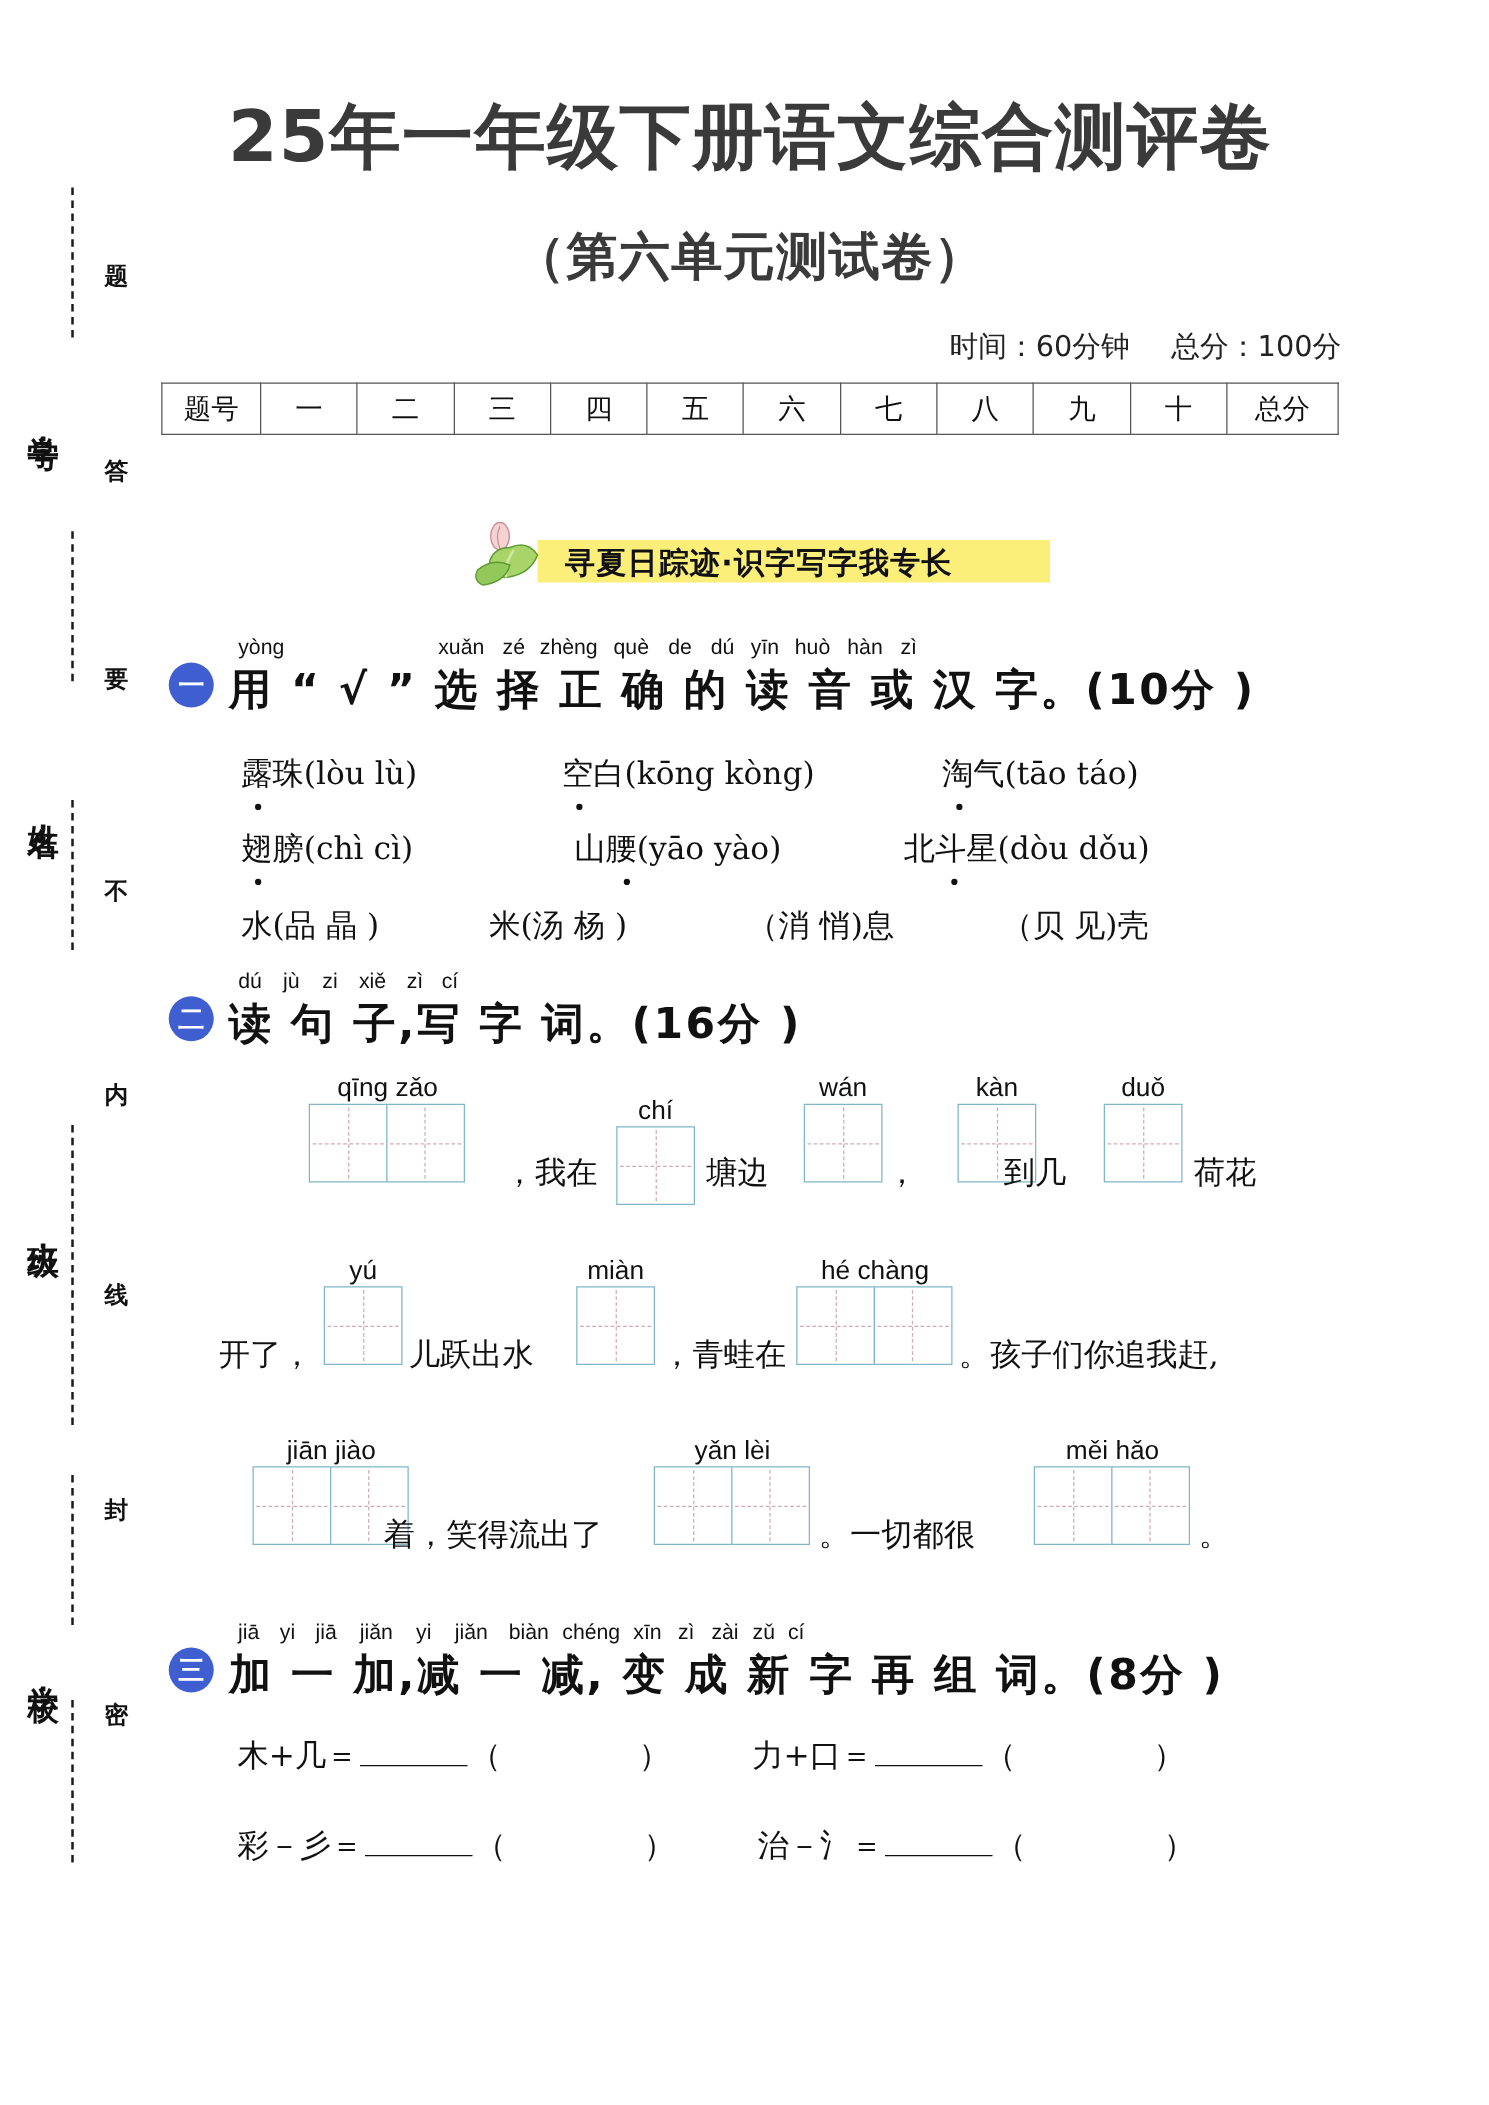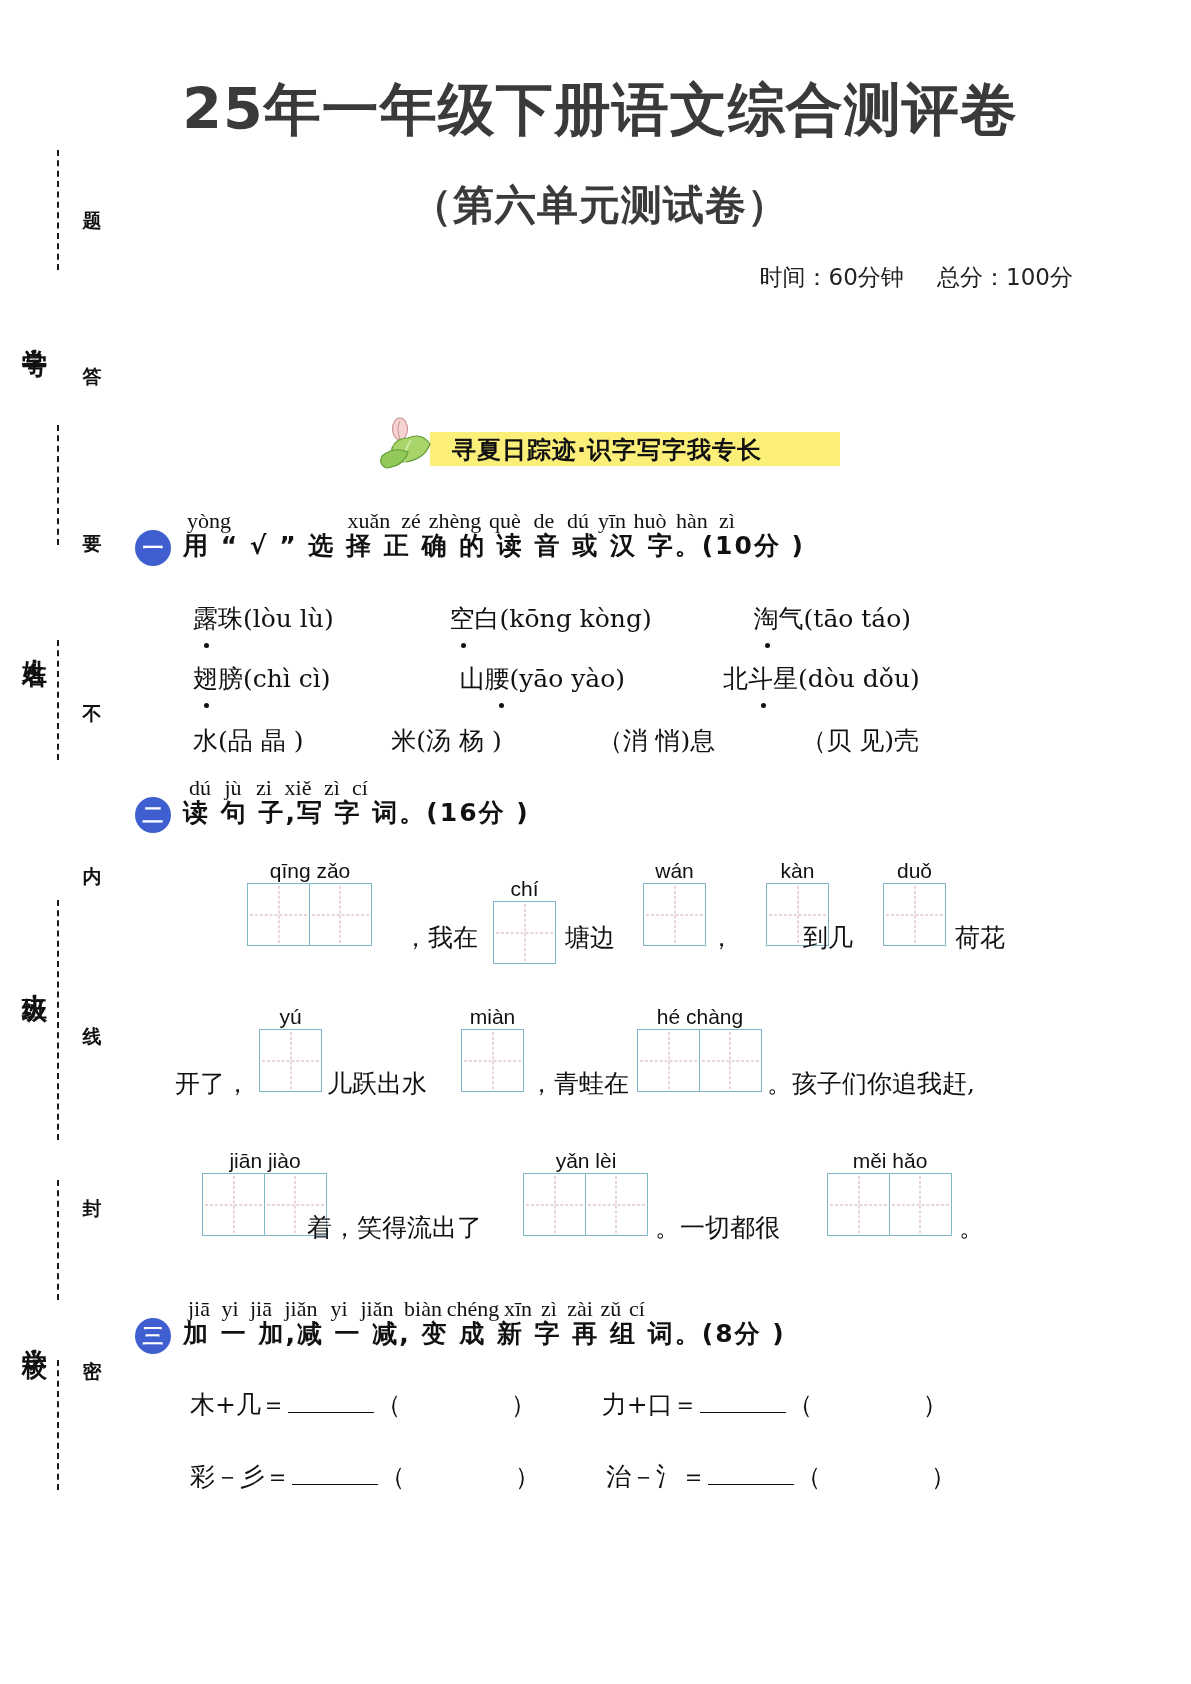--- a/index.html
+++ b/index.html
@@ -103,31 +103,31 @@
     position:absolute;left:0;top:0;
     width:36px;height:36px;border-radius:50%;
     background:#3f5ed0;
     color:#fff;
     font-family:"DejaVu Sans",sans-serif;
     font-weight:bold;font-size:21px;
     display:flex;align-items:center;justify-content:center;
   }
   .qhead{position:absolute;left:48px;top:-22px;}
   .qpy{
-    font-family:Liberation Serif, serif;
-    font-size:22px;color:#111;
+    font-family:Liberation Sans, sans-serif;
+    font-size:17px;color:#111;
     letter-spacing:0px;
     white-space:nowrap;
     height:20px;
   }
   .qpy i{font-style:normal;display:inline-block;text-align:center;}
   .qtitle{
     font-family:"DejaVu Sans",sans-serif;
     font-weight:bold;
-    font-size:25px;
+    font-size:34px;
     letter-spacing:2px;
     white-space:nowrap;
     margin-top:1px;
   }
 
   .row{
     position:absolute;
     font-family:"DejaVu Serif",serif;
     font-size:25px;
     white-space:nowrap;
@@ -211,20 +211,34 @@
 
 <div class="title">25年一年级下册语文综合测评卷</div>
 <div class="subtitle">（第六单元测试卷）</div>
 <div class="meta">
   <span>时间：60分钟</span>
   <span>总分：100分</span>
 </div>
 
 <table class="score">
   <tbody>
+      <tr>
+    <td class="lbl">题号</td>
+    <td>一</td>
+    <td>二</td>
+    <td>三</td>
+    <td>四</td>
+    <td>五</td>
+    <td>六</td>
+    <td>七</td>
+    <td>八</td>
+    <td>九</td>
+    <td>十</td>
+    <td class="tot">总分</td>
+  </tr>
 </tbody>
   </table>
 
 <div class="banner">
   <div class="banner-bg"></div>
   <svg class="lotus" viewBox="0 0 74 54">
     <ellipse cx="22" cy="13" rx="7.5" ry="11" fill="#f6d3d2" stroke="#c98f92" stroke-width="1.1"></ellipse>
     <path d="M22 5 q-4 8 0 18" fill="none" stroke="#c98f92" stroke-width="1"></path>
     <path d="M22 24 q0 12 -2 24" fill="none" stroke="#7aa84a" stroke-width="1.4"></path>
     <path d="M30 22 q14 -6 22 6 q-6 16 -26 18 q-14 -4 -12 -14 q4 -10 16 -10 z" fill="#a9d46a" stroke="#5f9b33" stroke-width="1.2"></path>

